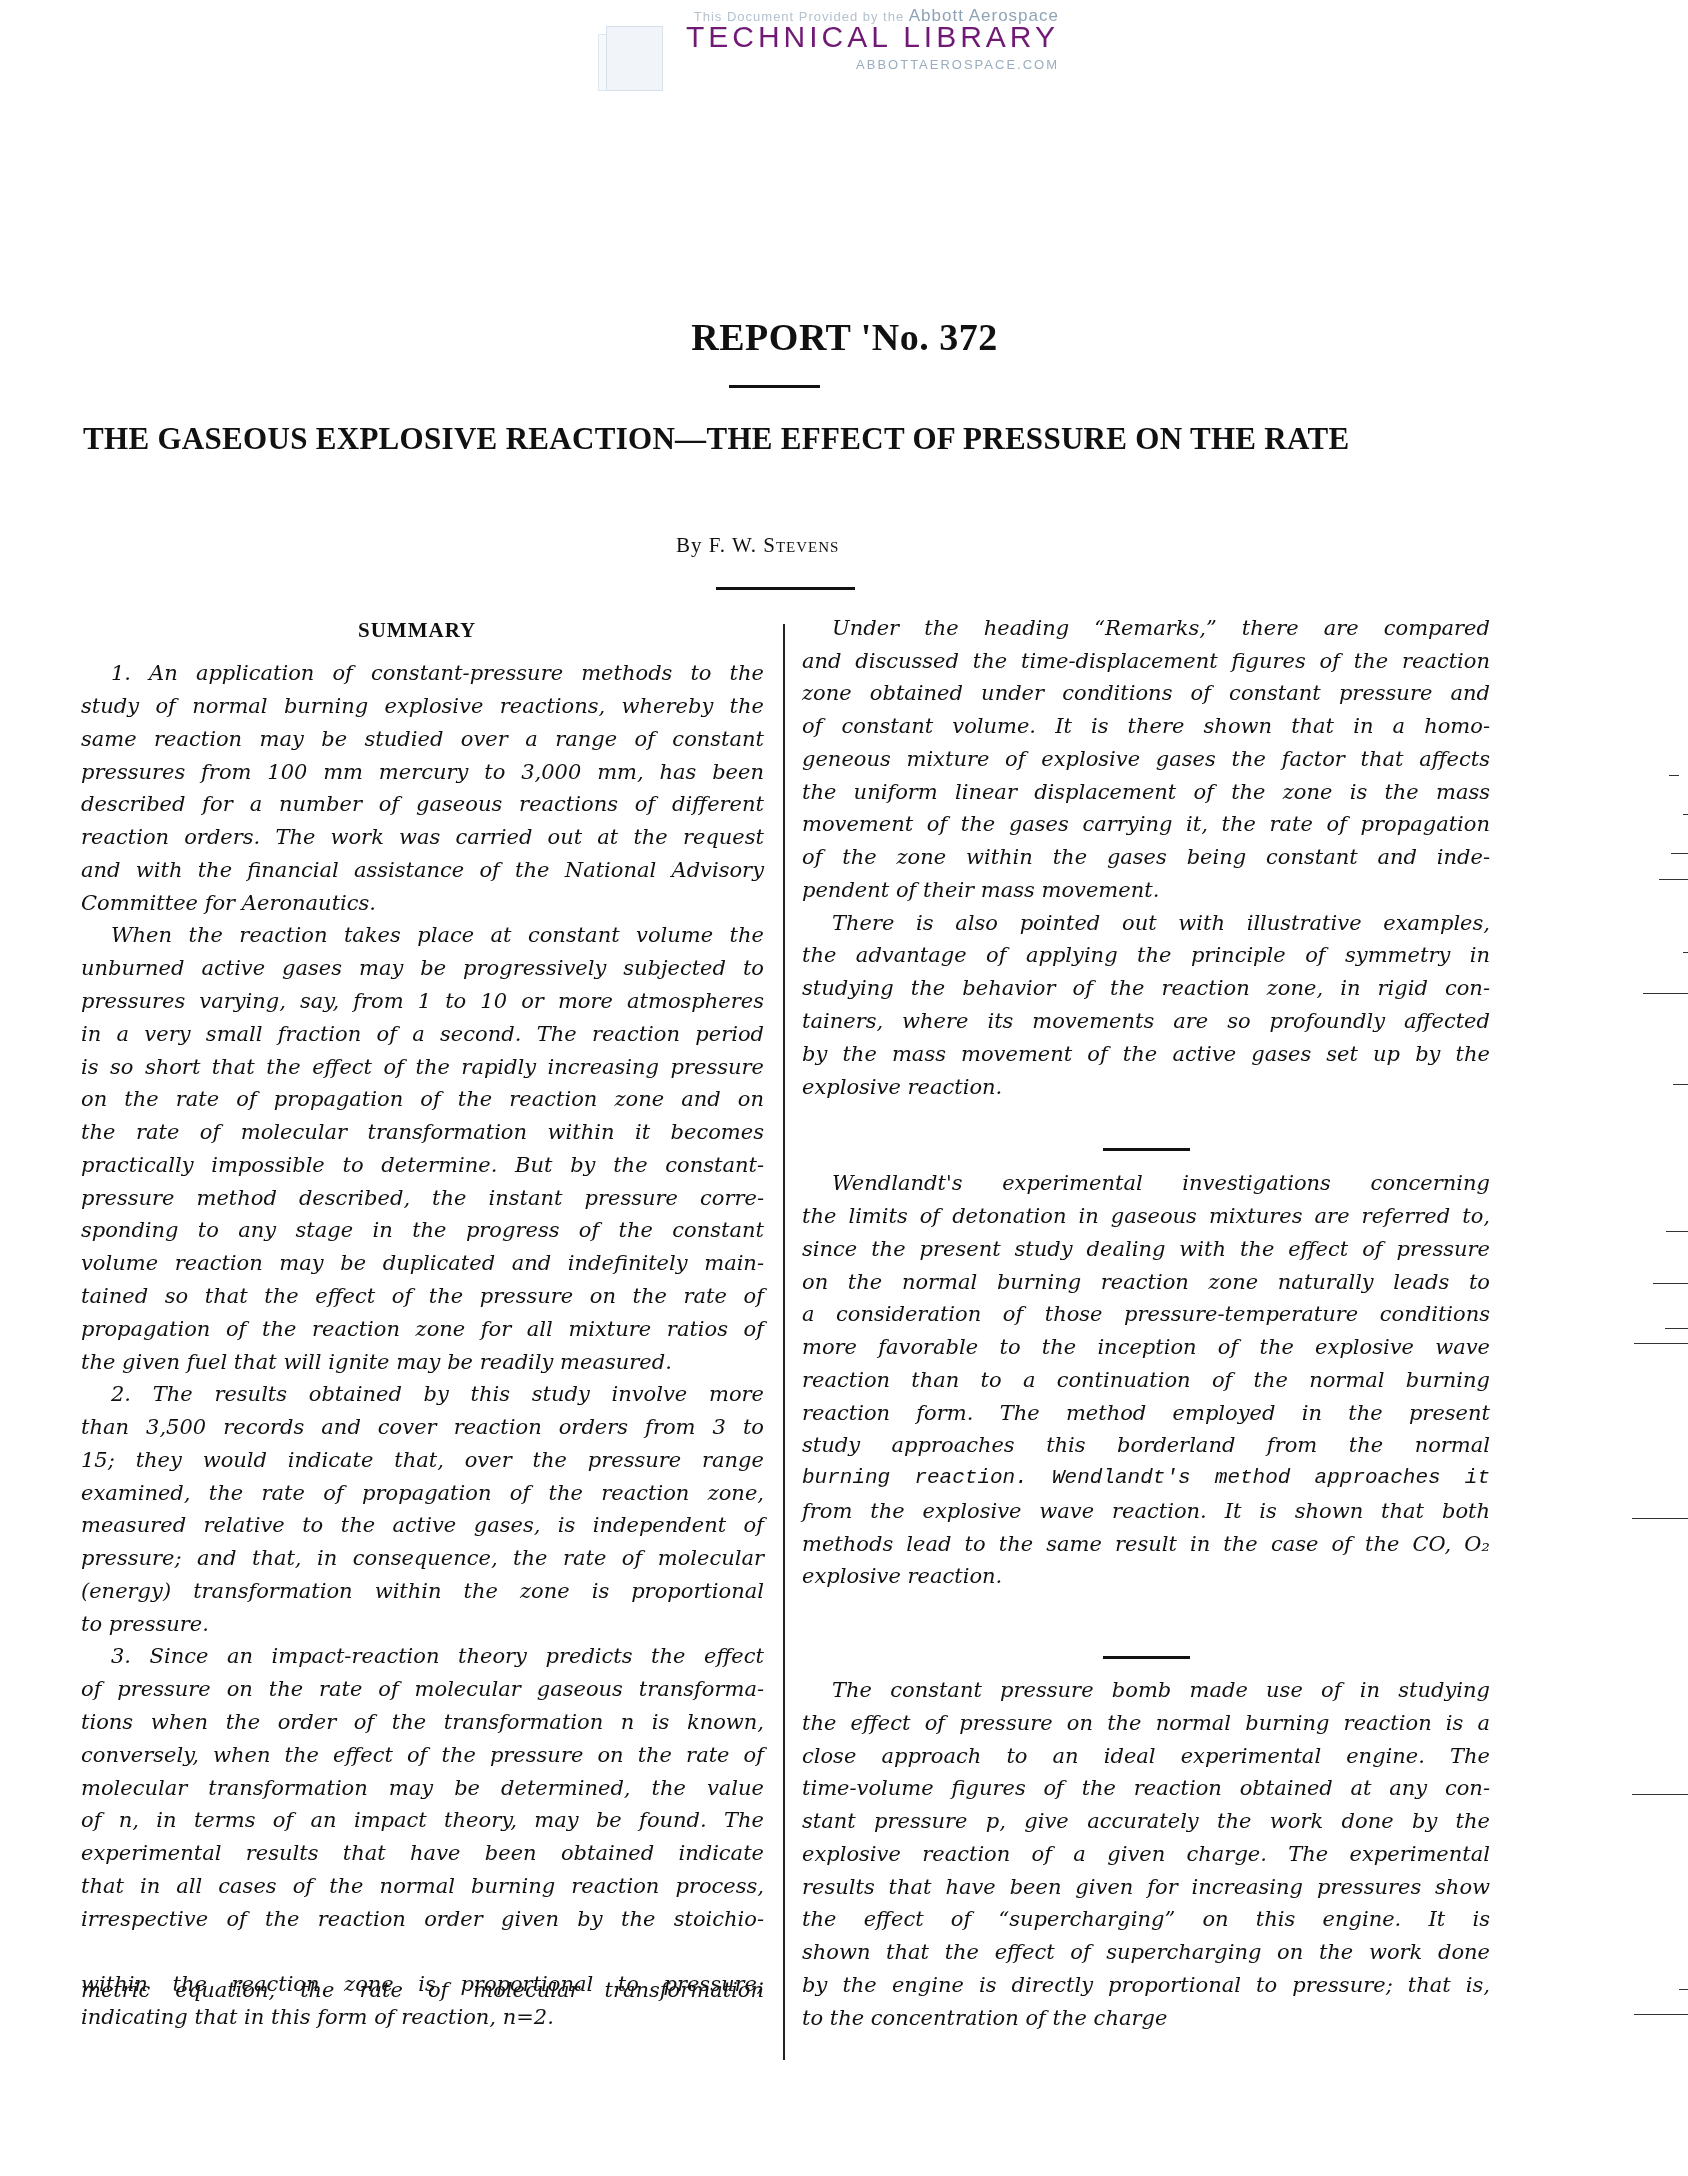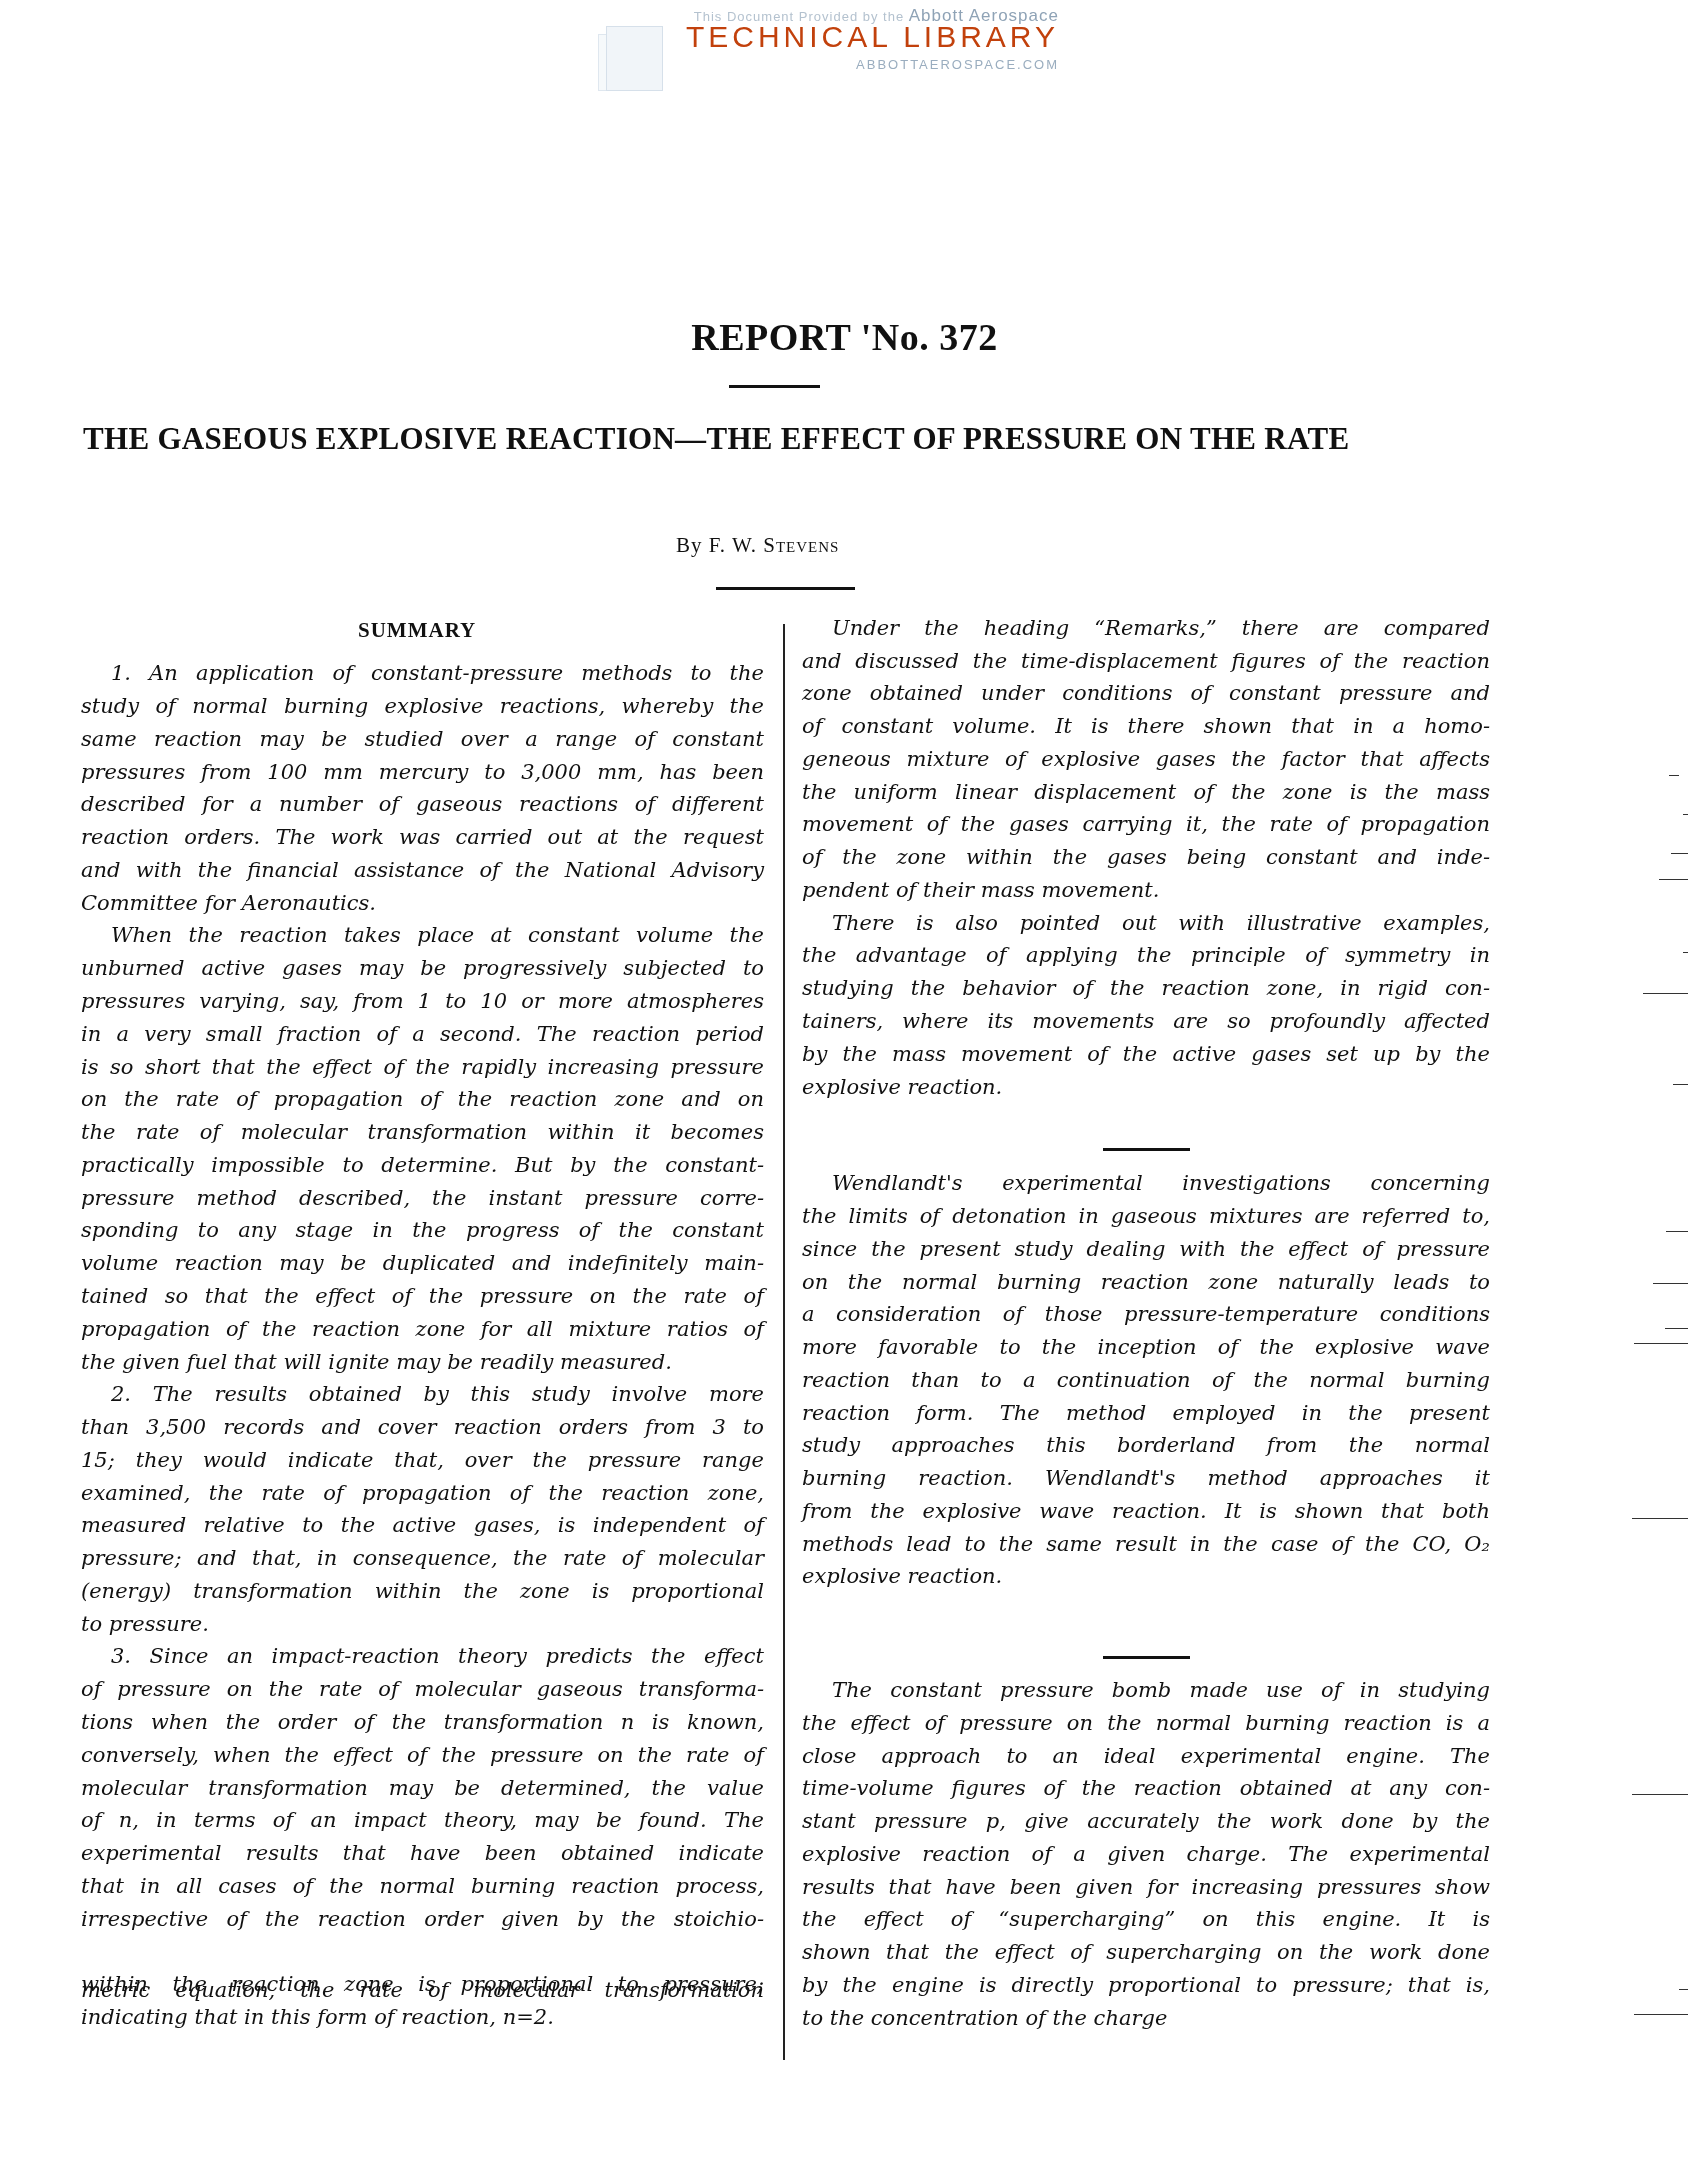--- a/index.html
+++ b/index.html
@@ -2,21 +2,21 @@
 <html><head>
 <meta charset="utf-8">
 <style>
   html, body { margin: 0; padding: 0; background: #ffffff; }
   body { width: 1689px; height: 2176px; position: relative; overflow: hidden; color: #111; font-family: "DejaVu Serif", "Liberation Serif", serif; }
   .watermark { position: absolute; left: 594px; top: 4px; width: 475px; height: 87px; }
   .wm-box { position: absolute; left: 12px; top: 22px; width: 55px; height: 63px; border: 1px solid #d6e0ea; background: #f1f5f9; }
   .wm-box2 { position: absolute; left: 4px; top: 30px; width: 55px; height: 55px; border: 1px solid #dfe7ef; background: #f6f9fb; }
   .wm-top { position: absolute; left: 0; top: 2px; width: 465px; text-align: right; font-family: "Liberation Sans", sans-serif; font-size: 13px; letter-spacing: 1px; color: #b4c2cf; white-space: nowrap; }
   .wm-top b { font-weight: normal; color: #8fa3b6; font-size: 17px; }
-  .wm-main { position: absolute; left: 0; top: 16px; width: 465px; text-align: right; font-family: "Liberation Sans", sans-serif; font-size: 30px; letter-spacing: 4px; color: #c2410c; white-space: nowrap; }
+  .wm-main { position: absolute; left: 0; top: 16px; width: 465px; text-align: right; font-family: "Liberation Sans", sans-serif; font-size: 30px; letter-spacing: 4px; color: #701a75; white-space: nowrap; }
   .wm-url { position: absolute; left: 0; top: 53px; width: 465px; text-align: right; font-family: "Liberation Sans", sans-serif; font-size: 13px; letter-spacing: 2px; color: #9aadbf; white-space: nowrap; }
 
   .report-no { position: absolute; left: 0; width: 1689px; top: 315px; text-align: center; font-family: "Liberation Serif", serif; font-weight: bold; font-size: 38px; letter-spacing: 0.5px; }
   .rule { position: absolute; height: 3px; background: #111; }
   .title { position: absolute; left: 83px; top: 420px; width: 1426px; font-family: "Liberation Serif", serif; font-weight: bold; font-size: 31px; line-height: 38px; letter-spacing: 0.3px; }
   .title .l { display: block; white-space: nowrap; }
   .byline { position: absolute; left: 676px; top: 533px; font-family: "Liberation Serif", serif; font-size: 21px; letter-spacing: 1px; white-space: nowrap; }
   .byline .sc { font-variant: small-caps; }
 
   .colrule { position: absolute; left: 783px; top: 624px; width: 2px; height: 1436px; background: #222; }
@@ -122,21 +122,21 @@
     <div class="ln last" style="top: 1075px; width: 100%;">explosive reaction.</div>
     <div class="ln ind" style="top: 1171px; width: 100%;">Wendlandt's experimental investigations concerning</div>
     <div class="ln" style="top: 1204px; width: 100%;">the limits of detonation in gaseous mixtures are referred to,</div>
     <div class="ln" style="top: 1237px; width: 100%;">since the present study dealing with the effect of pressure</div>
     <div class="ln" style="top: 1270px; width: 100%;">on the normal burning reaction zone naturally leads to</div>
     <div class="ln" style="top: 1302px; width: 100%;">a consideration of those pressure-temperature conditions</div>
     <div class="ln" style="top: 1335px; width: 100%;">more favorable to the inception of the explosive wave</div>
     <div class="ln" style="top: 1368px; width: 100%;">reaction than to a continuation of the normal burning</div>
     <div class="ln" style="top: 1401px; width: 100%;">reaction form.  The method employed in the present</div>
     <div class="ln" style="top: 1433px; width: 100%;">study approaches this borderland from the normal</div>
-    <div class="ln" style="top: 1466px; width: 100%;">burning reaction.  Wendlandt's method approaches it</div>
+    <div class="ln" style="top: 1466px; width: 100%; font-family: Liberation Mono, monospace;">burning reaction.  Wendlandt's method approaches it</div>
     <div class="ln" style="top: 1499px; width: 100%;">from the explosive wave reaction.  It is shown that both</div>
     <div class="ln" style="top: 1532px; width: 100%;">methods lead to the same result in the case of the CO, O₂</div>
     <div class="ln last" style="top: 1564px; width: 100%;">explosive reaction.</div>
     <div class="ln ind" style="top: 1678px; width: 100%;">The constant pressure bomb made use of in studying</div>
     <div class="ln" style="top: 1711px; width: 100%;">the effect of pressure on the normal burning reaction is a</div>
     <div class="ln" style="top: 1744px; width: 100%;">close approach to an ideal experimental engine.  The</div>
     <div class="ln" style="top: 1776px; width: 100%;">time-volume figures of the reaction obtained at any con-</div>
     <div class="ln" style="top: 1809px; width: 100%;">stant pressure p, give accurately the work done by the</div>
     <div class="ln" style="top: 1842px; width: 100%;">explosive reaction of a given charge.  The experimental</div>
     <div class="ln" style="top: 1875px; width: 100%;">results that have been given for increasing pressures show</div>

